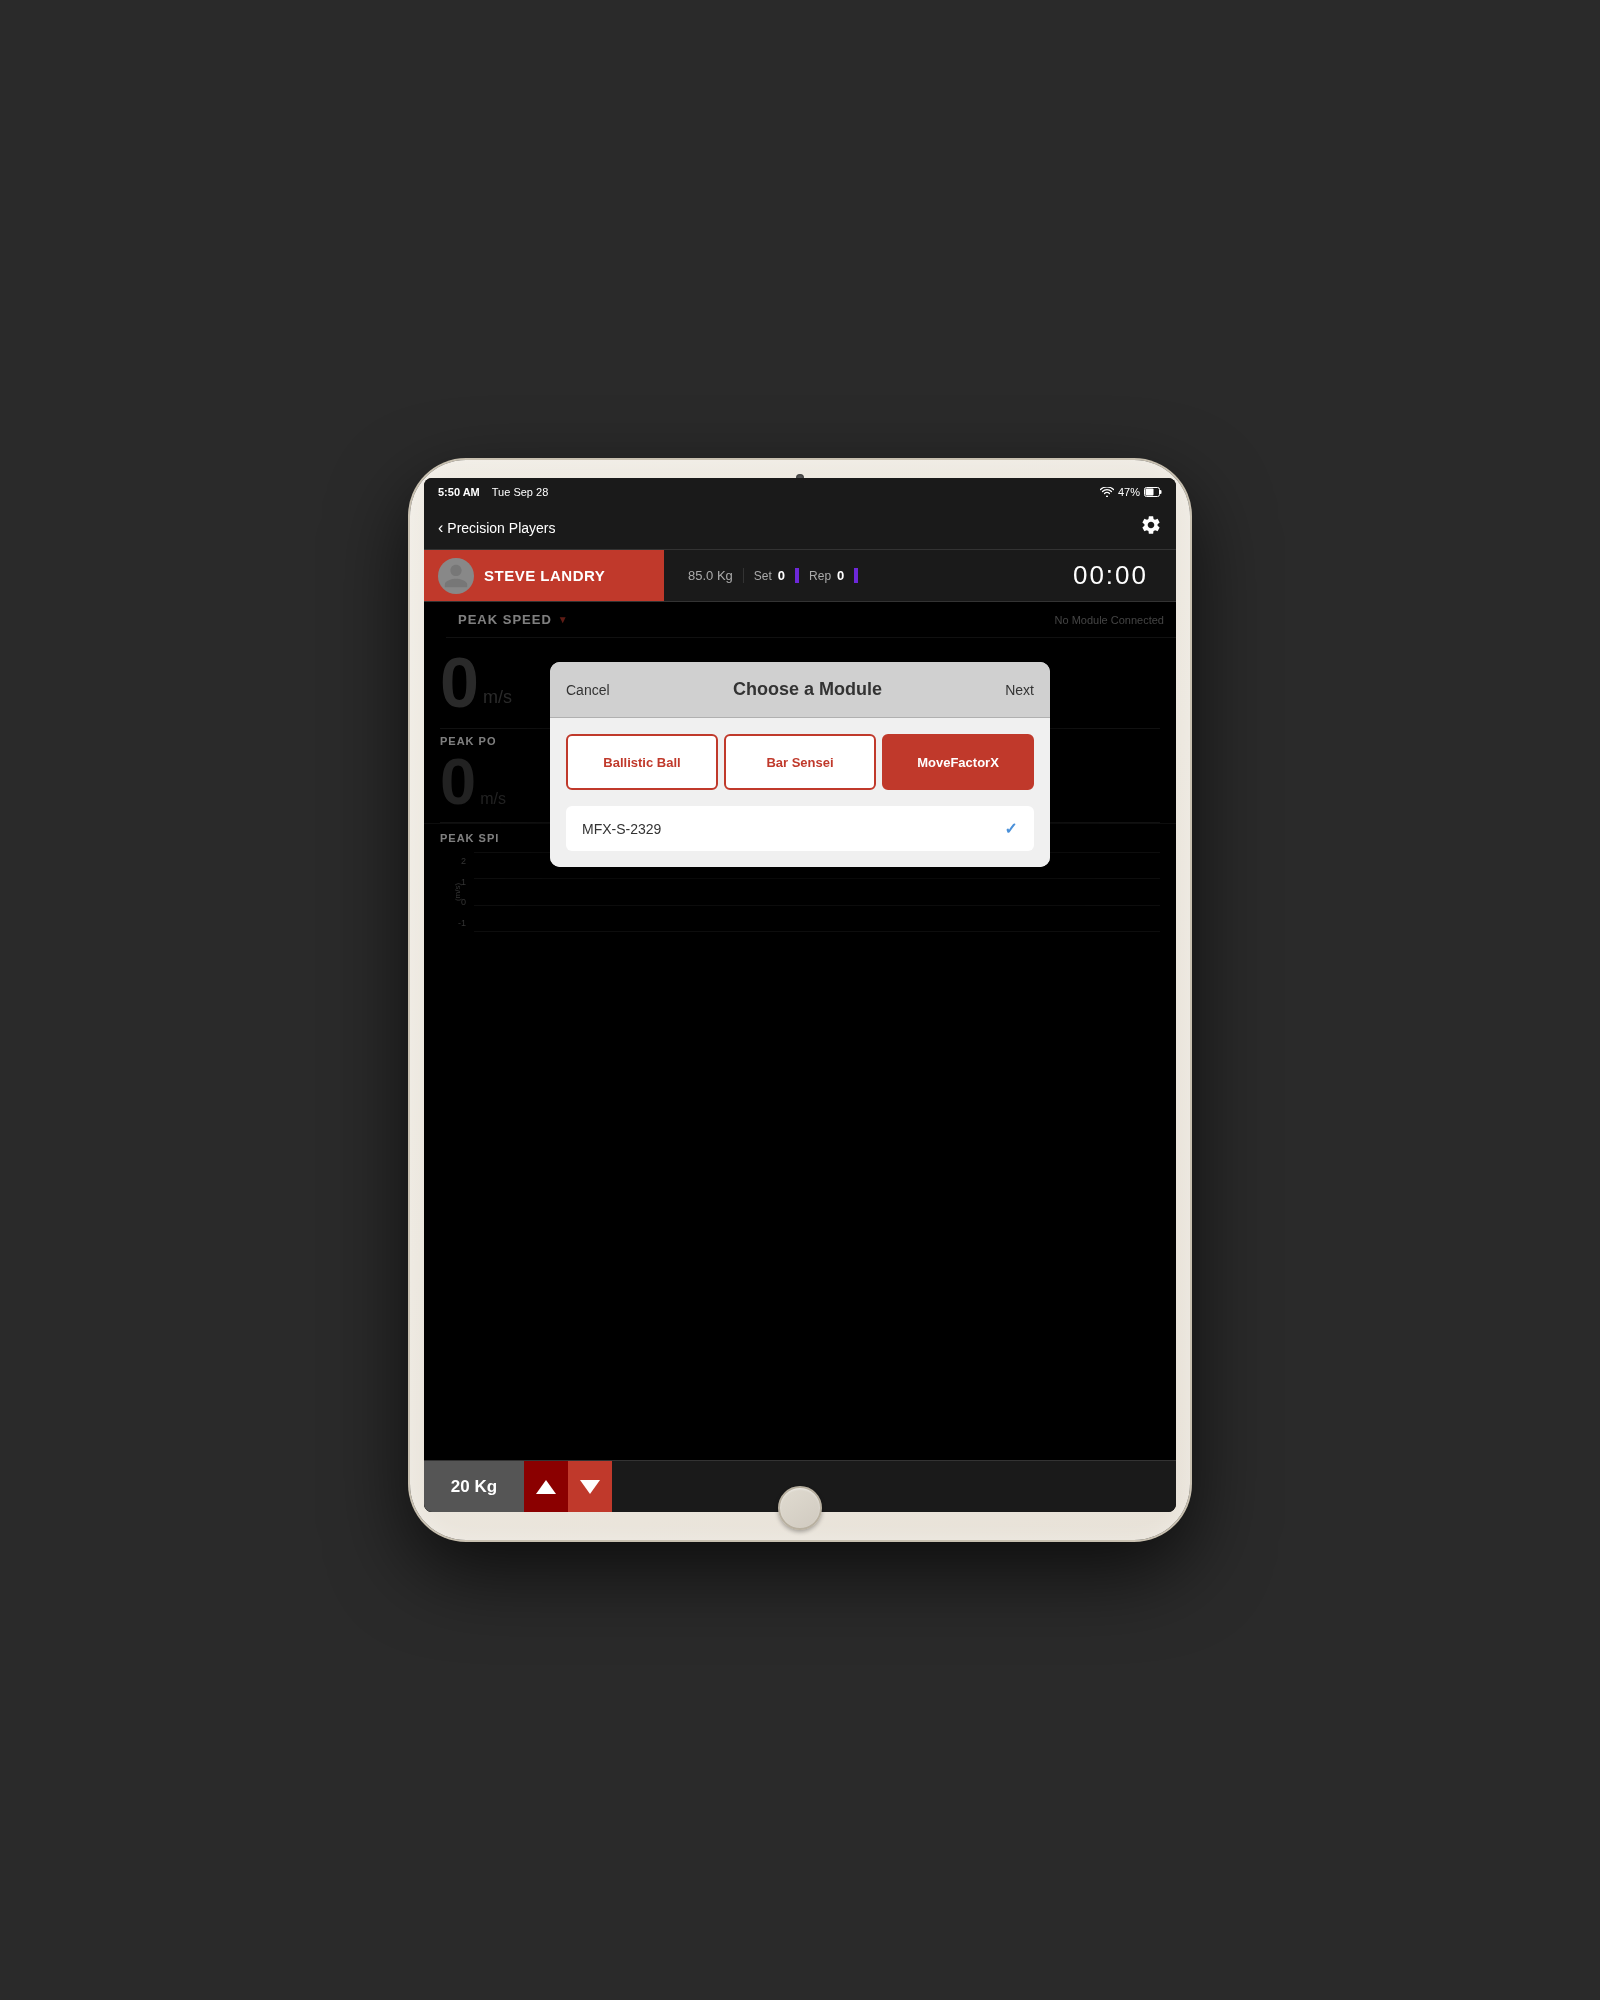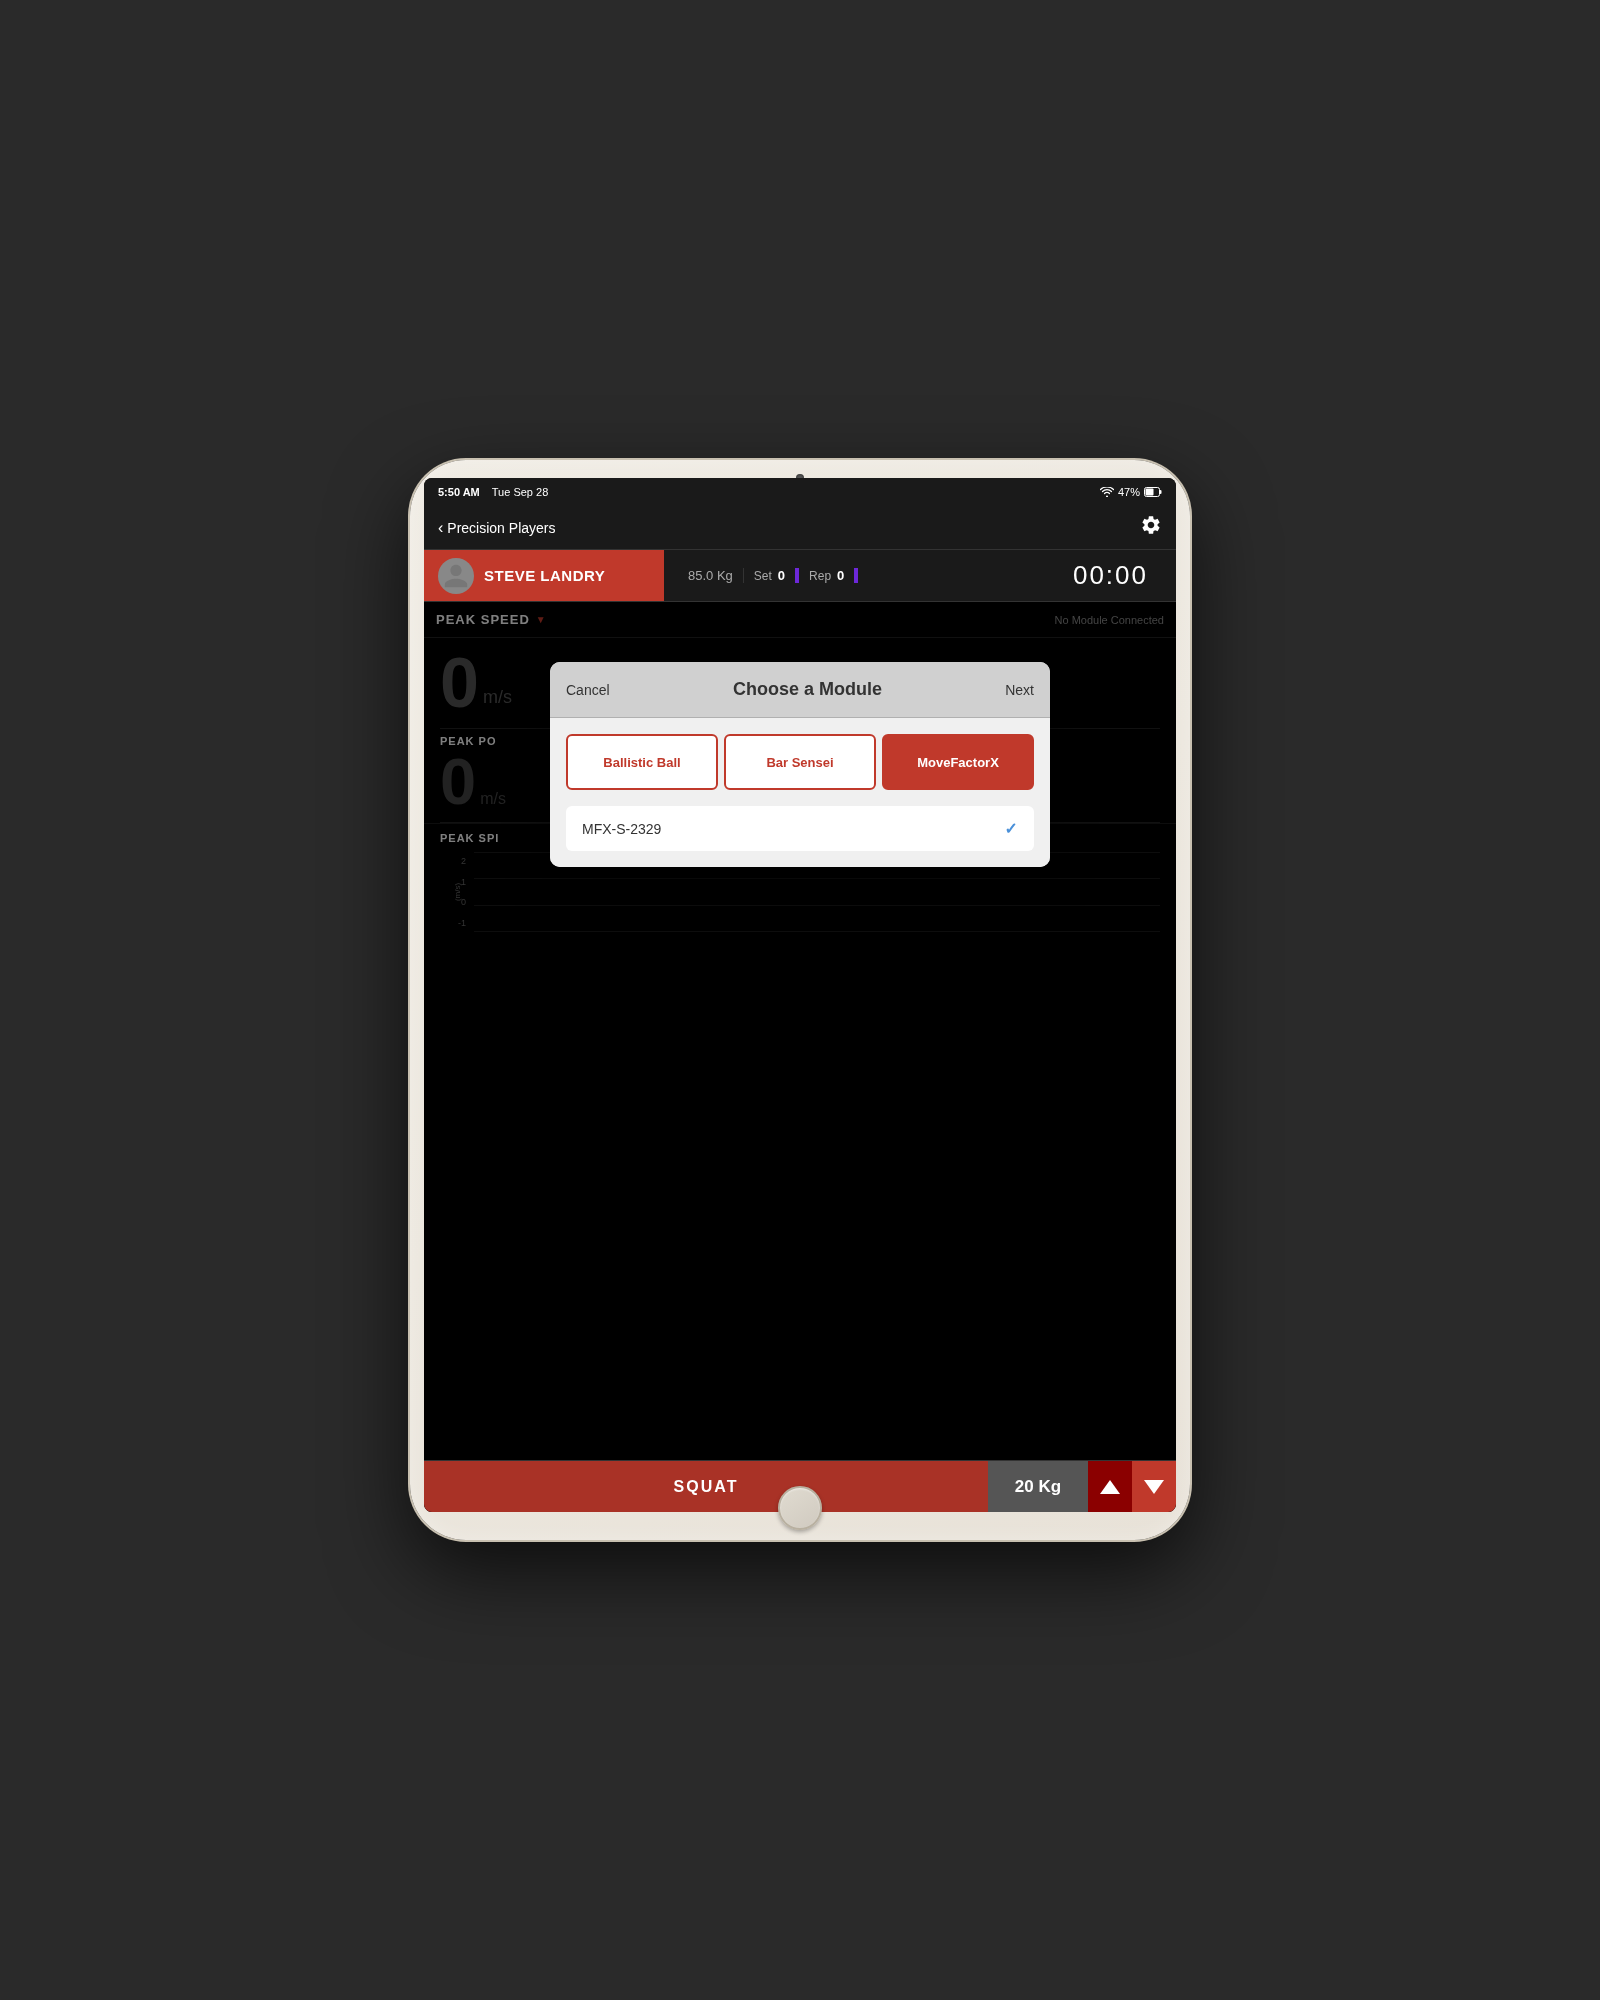--- a/index.html
+++ b/index.html
@@ -255,20 +255,21 @@
       position: relative;
     }
 
     
     .section-header {
       padding: 10px 12px;
       display: flex;
       justify-content: space-between;
       align-items: center;
       border-bottom: 1px solid #222;
+      margin-left: 22px;
     }
 
     .section-title {
       color: #fff;
       font-size: 13px;
       font-weight: 700;
       letter-spacing: 1px;
       display: flex;
       align-items: center;
       gap: 6px;
@@ -731,21 +732,20 @@
                 <span class="device-name">MFX-S-2329</span>
                 <span class="device-check">✓</span>
               </div>
             </div>
           </div>
         </div>
       </div>
     </div>
 
     <div class="bottom-bar">
-      <button class="exercise-btn">SQUAT</button>
       <div class="weight-display">
         <span class="weight-text">20 Kg</span>
       </div>
       <button class="weight-up-btn">
         <div class="triangle-up"></div>
       </button>
       <button class="weight-down-btn">
         <div class="triangle-down"></div>
       </button>
     </div>

